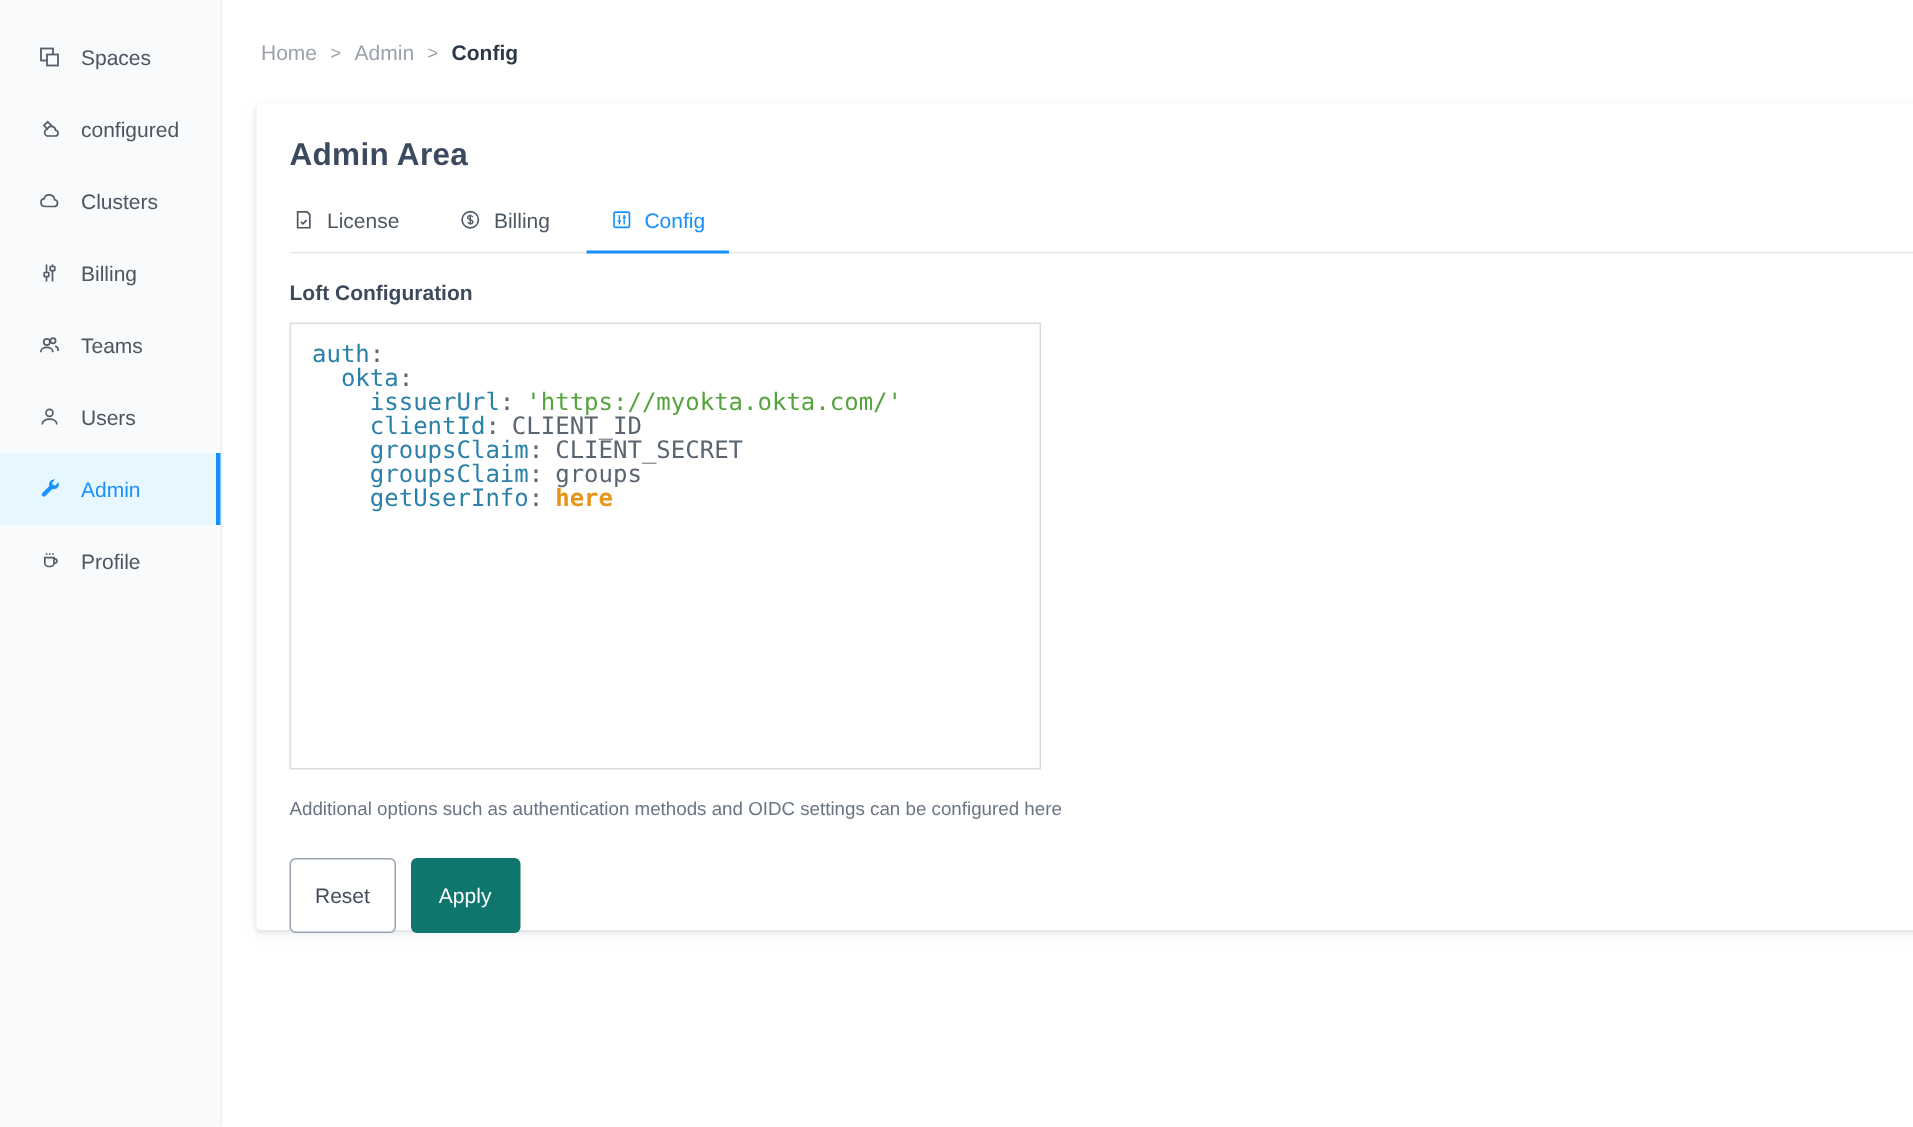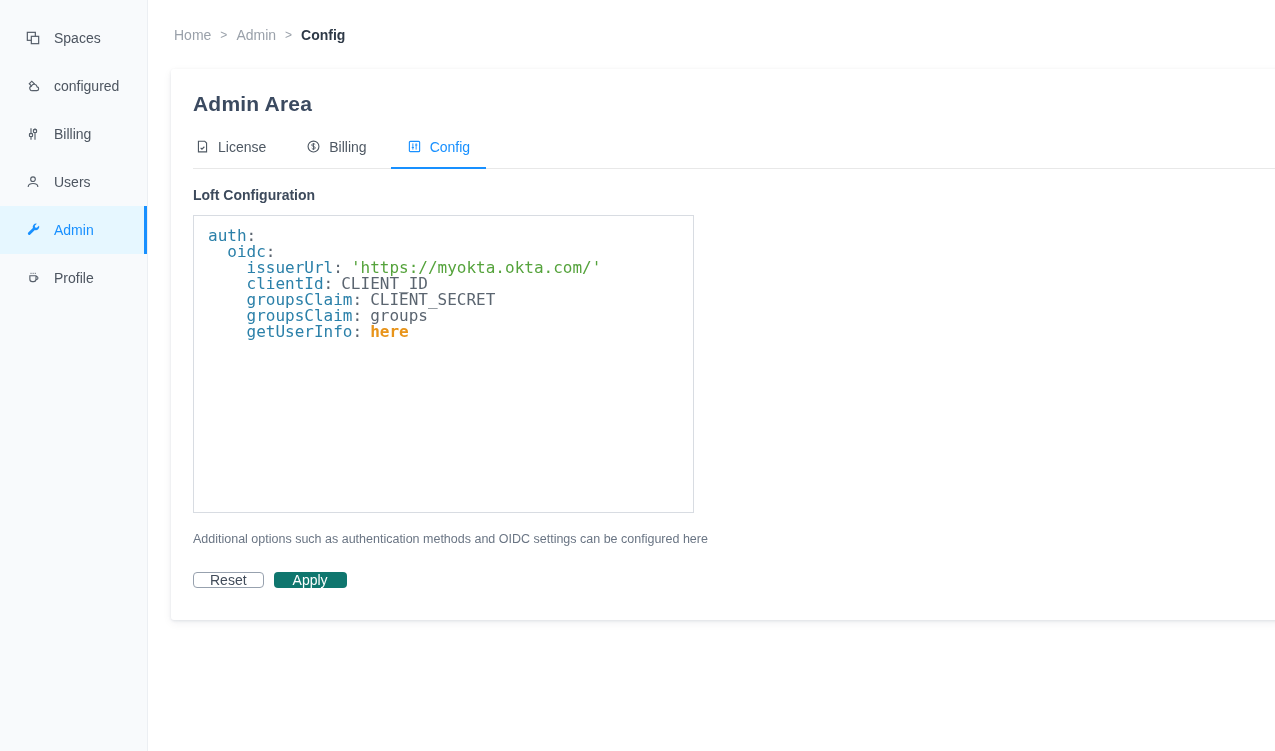--- a/index.html
+++ b/index.html
@@ -86,21 +86,21 @@
   .tok-punc { color: #5b6570; }
   .tok-val  { margin-left: 8px; }
   .v-plain  { color: #5b6570; margin-top: 16px; }
   .v-string { color: #55a33c; }
   .v-bool   { color: #e8941a; font-weight: 700; }
 
   .help-text { margin-top: 18px; font-size: 12.5px; color: #6a7584; line-height: 16px; }
 
   .btn-row { margin-top: 25px; display: flex; gap: 10px; }
   .btn {
-    height: 16px; border-radius: 4px; font-size: 14px;
+    height: 50px; border-radius: 4px; font-size: 14px;
     font-family: "Liberation Sans", sans-serif;
     display: inline-flex; align-items: center; justify-content: center;
     cursor: pointer;
   }
   .btn-reset {
     padding: 0 16px; background: #fff; color: #424c5a;
     border: 1px solid #97a1ae;
   }
   .btn-apply {
     padding: 0 19px; background: #0f766e; color: #fff; border: none;
@@ -126,32 +126,51 @@
   <div class="nav-item">
     <span class="nav-icon">
       <svg width="16" height="16" viewBox="0 0 24 24" fill="none" stroke="currentColor" stroke-width="1.7">
         <path d="M10.2 12.4 6.4 8.6l3.8-3.8 3.8 3.8z"></path>
         <path d="M11.5 19h6.1a2.9 2.9 0 0 0 .5-5.76 4.3 4.3 0 0 0-8.3-1.1A3.45 3.45 0 0 0 11.5 19z" fill="#f8fafc"></path>
       </svg>
     </span>
     <span>configured</span>
   </div>
 
+  <div class="nav-item">
+    <span class="nav-icon">
+      <svg width="16" height="16" viewBox="0 0 24 24" fill="none" stroke="currentColor" stroke-width="1.7">
+        <path d="M7 17.5h9.6a3.4 3.4 0 0 0 .55-6.76A5.4 5.4 0 0 0 6.6 9.7 3.95 3.95 0 0 0 7 17.5z"></path>
+      </svg>
+    </span>
+    <span>Clusters</span>
+  </div>
 
   <div class="nav-item">
     <span class="nav-icon">
       <svg width="16" height="16" viewBox="0 0 24 24" fill="none" stroke="currentColor" stroke-width="1.7">
         <path d="M9 3.5v17M15 3.5v17"></path>
         <rect x="6.7" y="11.5" width="4.6" height="4.2" rx="0.6" fill="#f8fafc"></rect>
         <rect x="12.7" y="5.5" width="4.6" height="4.2" rx="0.6" fill="#f8fafc"></rect>
       </svg>
     </span>
     <span>Billing</span>
   </div>
 
+  <div class="nav-item">
+    <span class="nav-icon">
+      <svg width="16" height="16" viewBox="0 0 24 24" fill="none" stroke="currentColor" stroke-width="1.7">
+        <circle cx="15.5" cy="7.8" r="2.6"></circle>
+        <path d="M17.7 13.1c1.8.6 2.9 1.8 2.9 3.4V18"></path>
+        <circle cx="9.3" cy="9" r="3.1" fill="#f8fafc"></circle>
+        <path d="M3.4 19.2v-.8c0-2.5 2.7-4.1 5.9-4.1s5.9 1.6 5.9 4.1v.8"></path>
+      </svg>
+    </span>
+    <span>Teams</span>
+  </div>
 
   <div class="nav-item">
     <span class="nav-icon">
       <svg width="16" height="16" viewBox="0 0 24 24" fill="none" stroke="currentColor" stroke-width="1.7">
         <circle cx="12" cy="7.8" r="3.5"></circle>
         <path d="M4.8 19.5v-.5c0-3 3.3-4.8 7.2-4.8s7.2 1.8 7.2 4.8v.5"></path>
       </svg>
     </span>
     <span>Users</span>
   </div>
@@ -224,21 +243,21 @@
         </span>
         <span>Config</span>
       </div>
 
     </div>
 
     <div class="section-title">Loft Configuration</div>
 
     <div class="code-editor">
       <div class="code-line"><span></span><span class="tok-key">auth</span><span class="tok-punc">:</span></div>
-      <div class="code-line"><span>  </span><span class="tok-key">oidc</span><span class="tok-punc">:</span></div>
+      <div class="code-line"><span>  </span><span class="tok-key">okta</span><span class="tok-punc">:</span></div>
       <div class="code-line"><span>    </span><span class="tok-key">issuerUrl</span><span class="tok-punc">:</span><span class="tok-val v-string">'https://myokta.okta.com/'</span></div>
       <div class="code-line"><span>    </span><span class="tok-key">clientId</span><span class="tok-punc">:</span><span class="tok-val v-plain">CLIENT_ID</span></div>
       <div class="code-line"><span>    </span><span class="tok-key">groupsClaim</span><span class="tok-punc">:</span><span class="tok-val v-plain">CLIENT_SECRET</span></div>
       <div class="code-line"><span>    </span><span class="tok-key">groupsClaim</span><span class="tok-punc">:</span><span class="tok-val v-plain">groups</span></div>
       <div class="code-line"><span>    </span><span class="tok-key">getUserInfo</span><span class="tok-punc">:</span><span class="tok-val v-bool">here</span></div>
     </div>
 
     <div class="help-text">Additional options such as authentication methods and OIDC settings can be configured here</div>
 
     <div class="btn-row">

